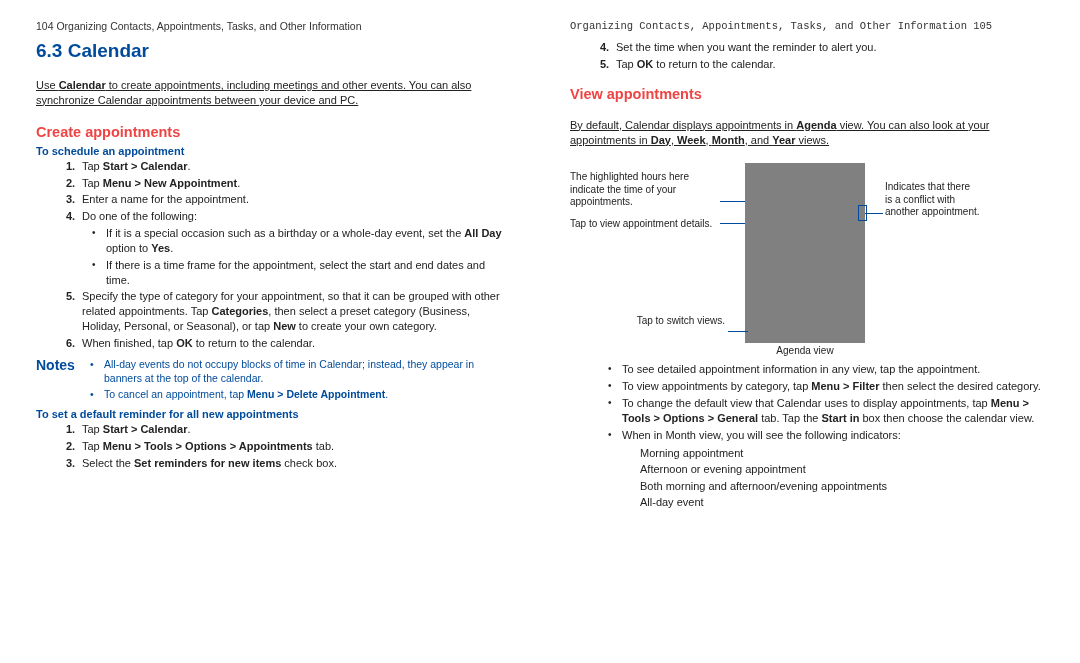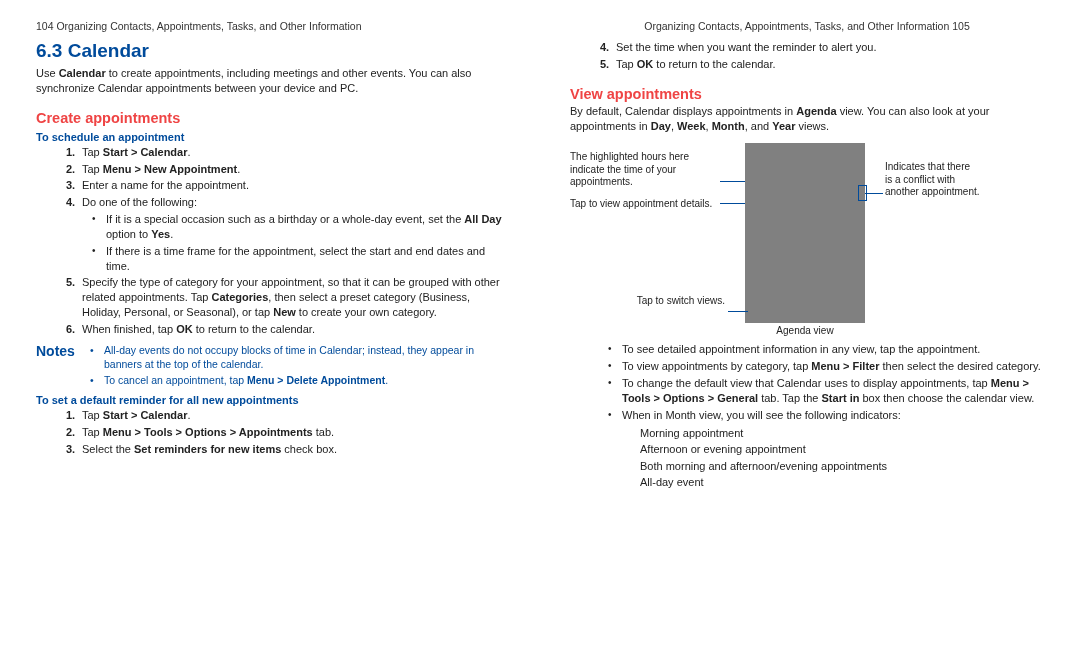--- a/index.html
+++ b/index.html
@@ -18,42 +18,43 @@
     position: relative;
   }
   .page-left { padding-right: 30px; }
   .page-right { padding-left: 30px; }
   .header-row {
     font-size: 10.5px;
     color: #333;
     margin-bottom: 8px;
   }
   .header-left { text-align: left; }
-  .header-right { text-align: center; }
+  .header-right { text-align: left; font-family: Liberation Mono, monospace; }
   h1.section-title {
     color: #004b9b;
     font-size: 19px;
     font-weight: 700;
     margin: 2px 0 4px 0;
   }
   h2.subsection {
     color: #ef4444;
     font-size: 14.5px;
     font-weight: 700;
     margin: 14px 0 2px 0;
   }
   h3.subheading {
     color: #004b9b;
     font-size: 11px;
     font-weight: 700;
     margin: 5px 0 2px 0;
   }
   p.body {
     line-height: 1.35;
-    margin: 2px 0;
+    margin: 16px 0;
+    text-decoration: underline;
   }
   ol.num {
     list-style: none;
     margin: 2px 0;
   }
   ol.num > li {
     position: relative;
     padding-left: 46px;
     line-height: 1.35;
     margin: 2px 0;

